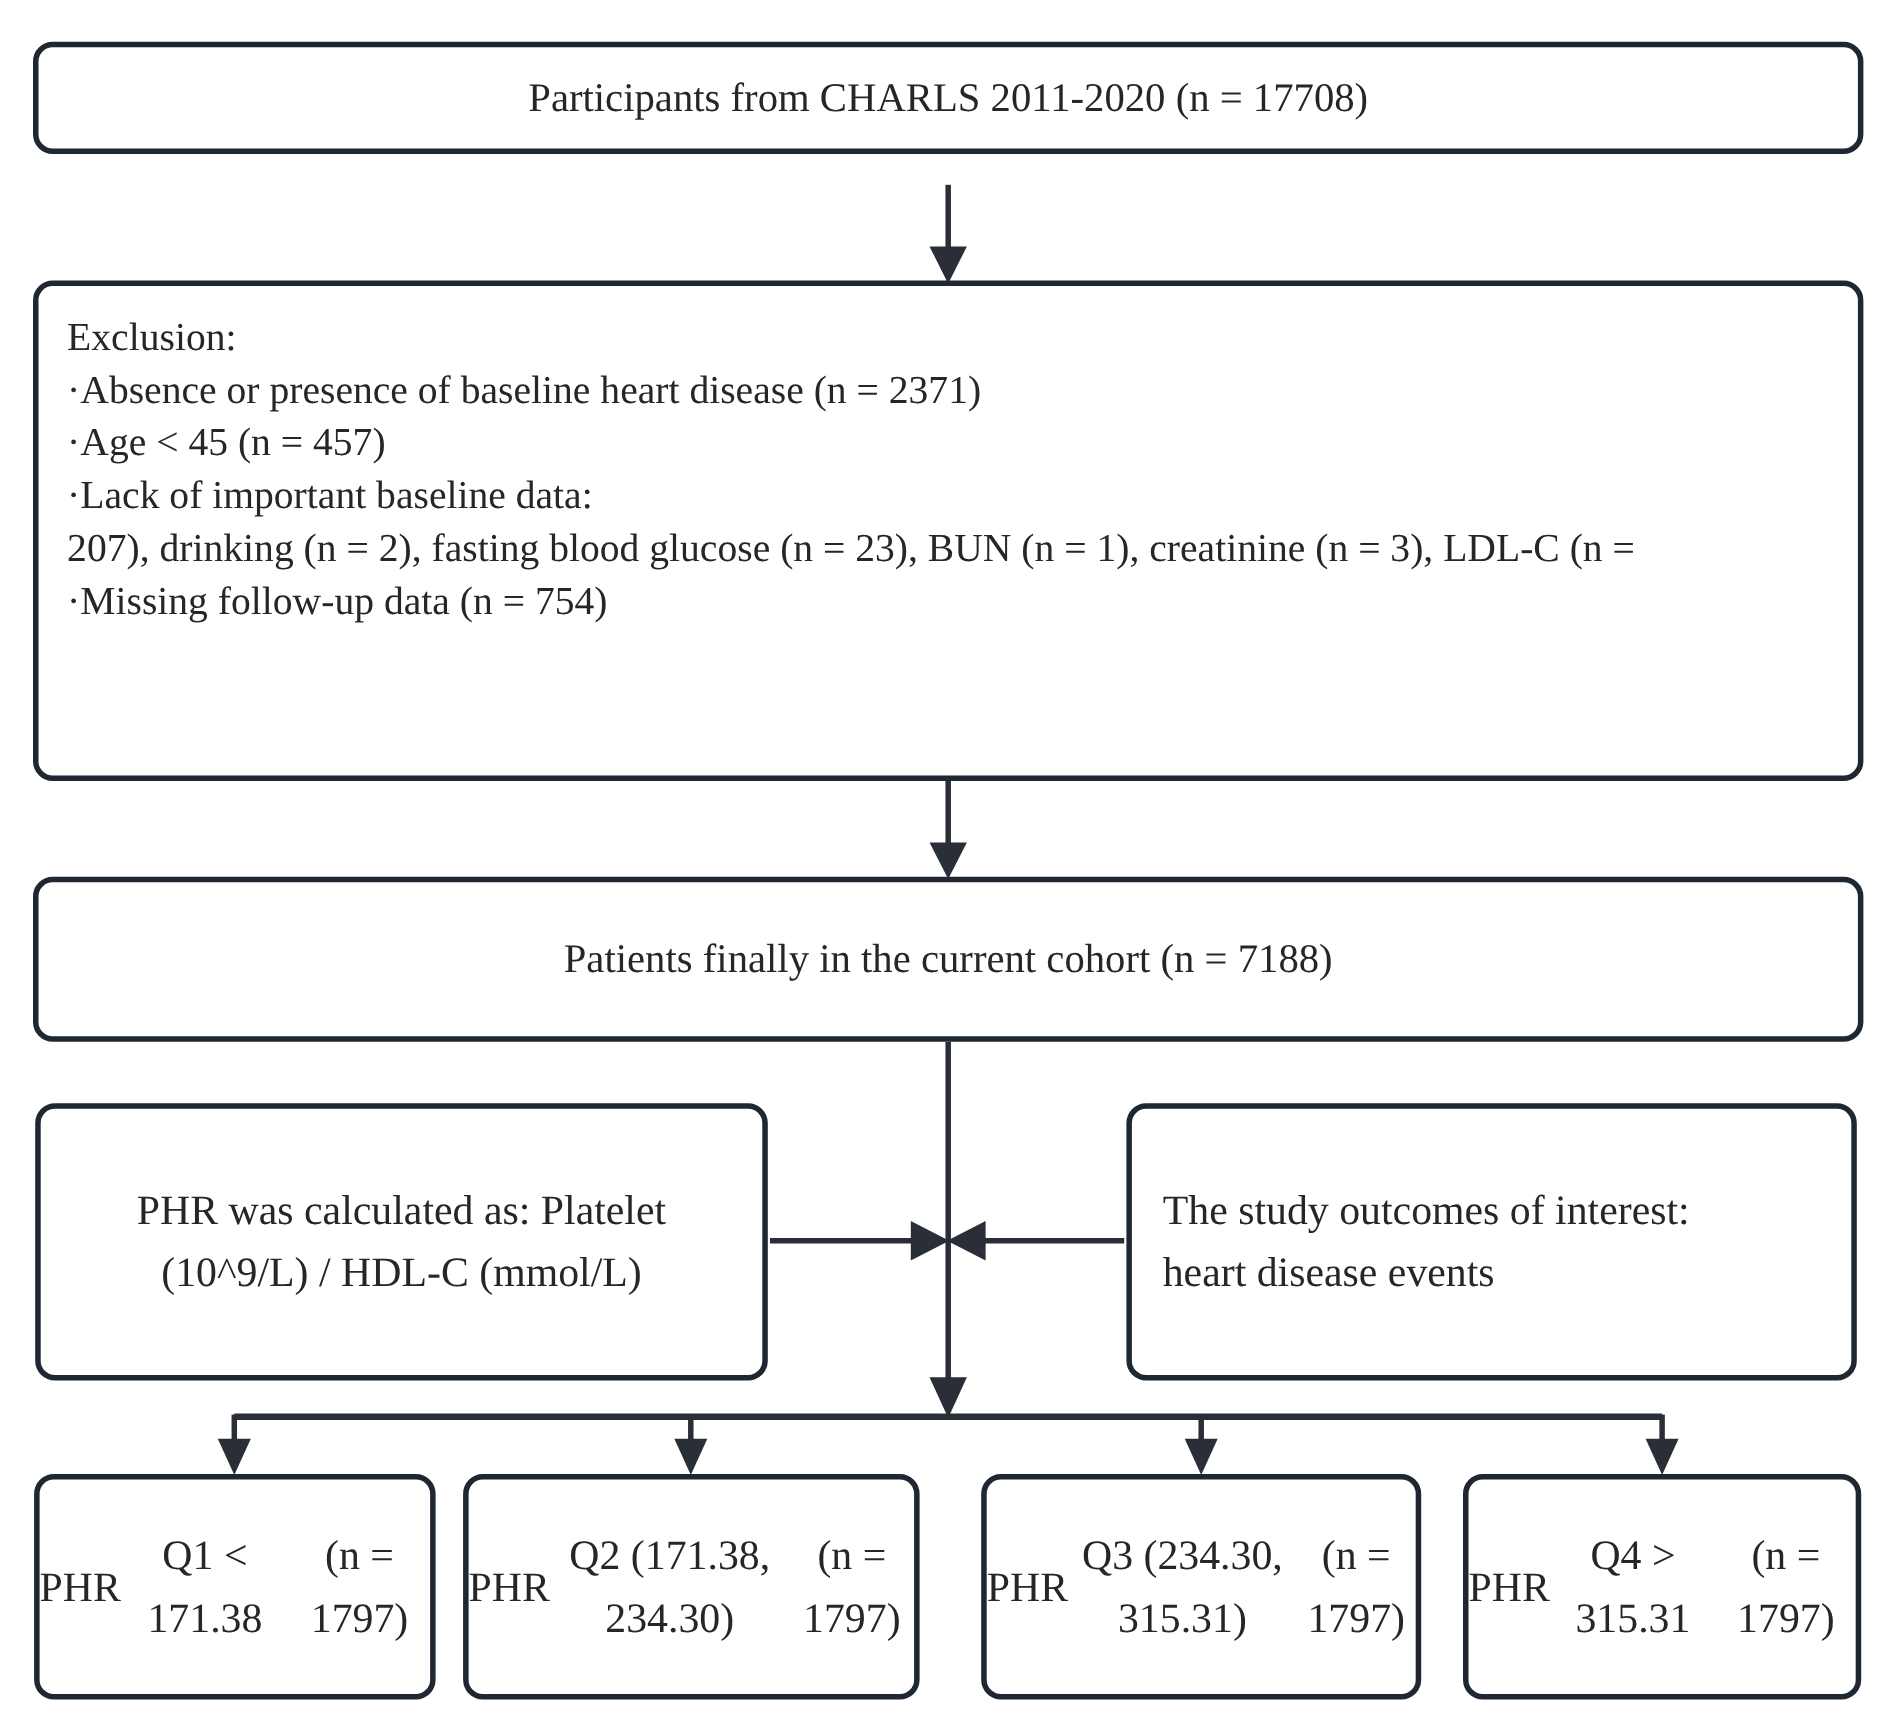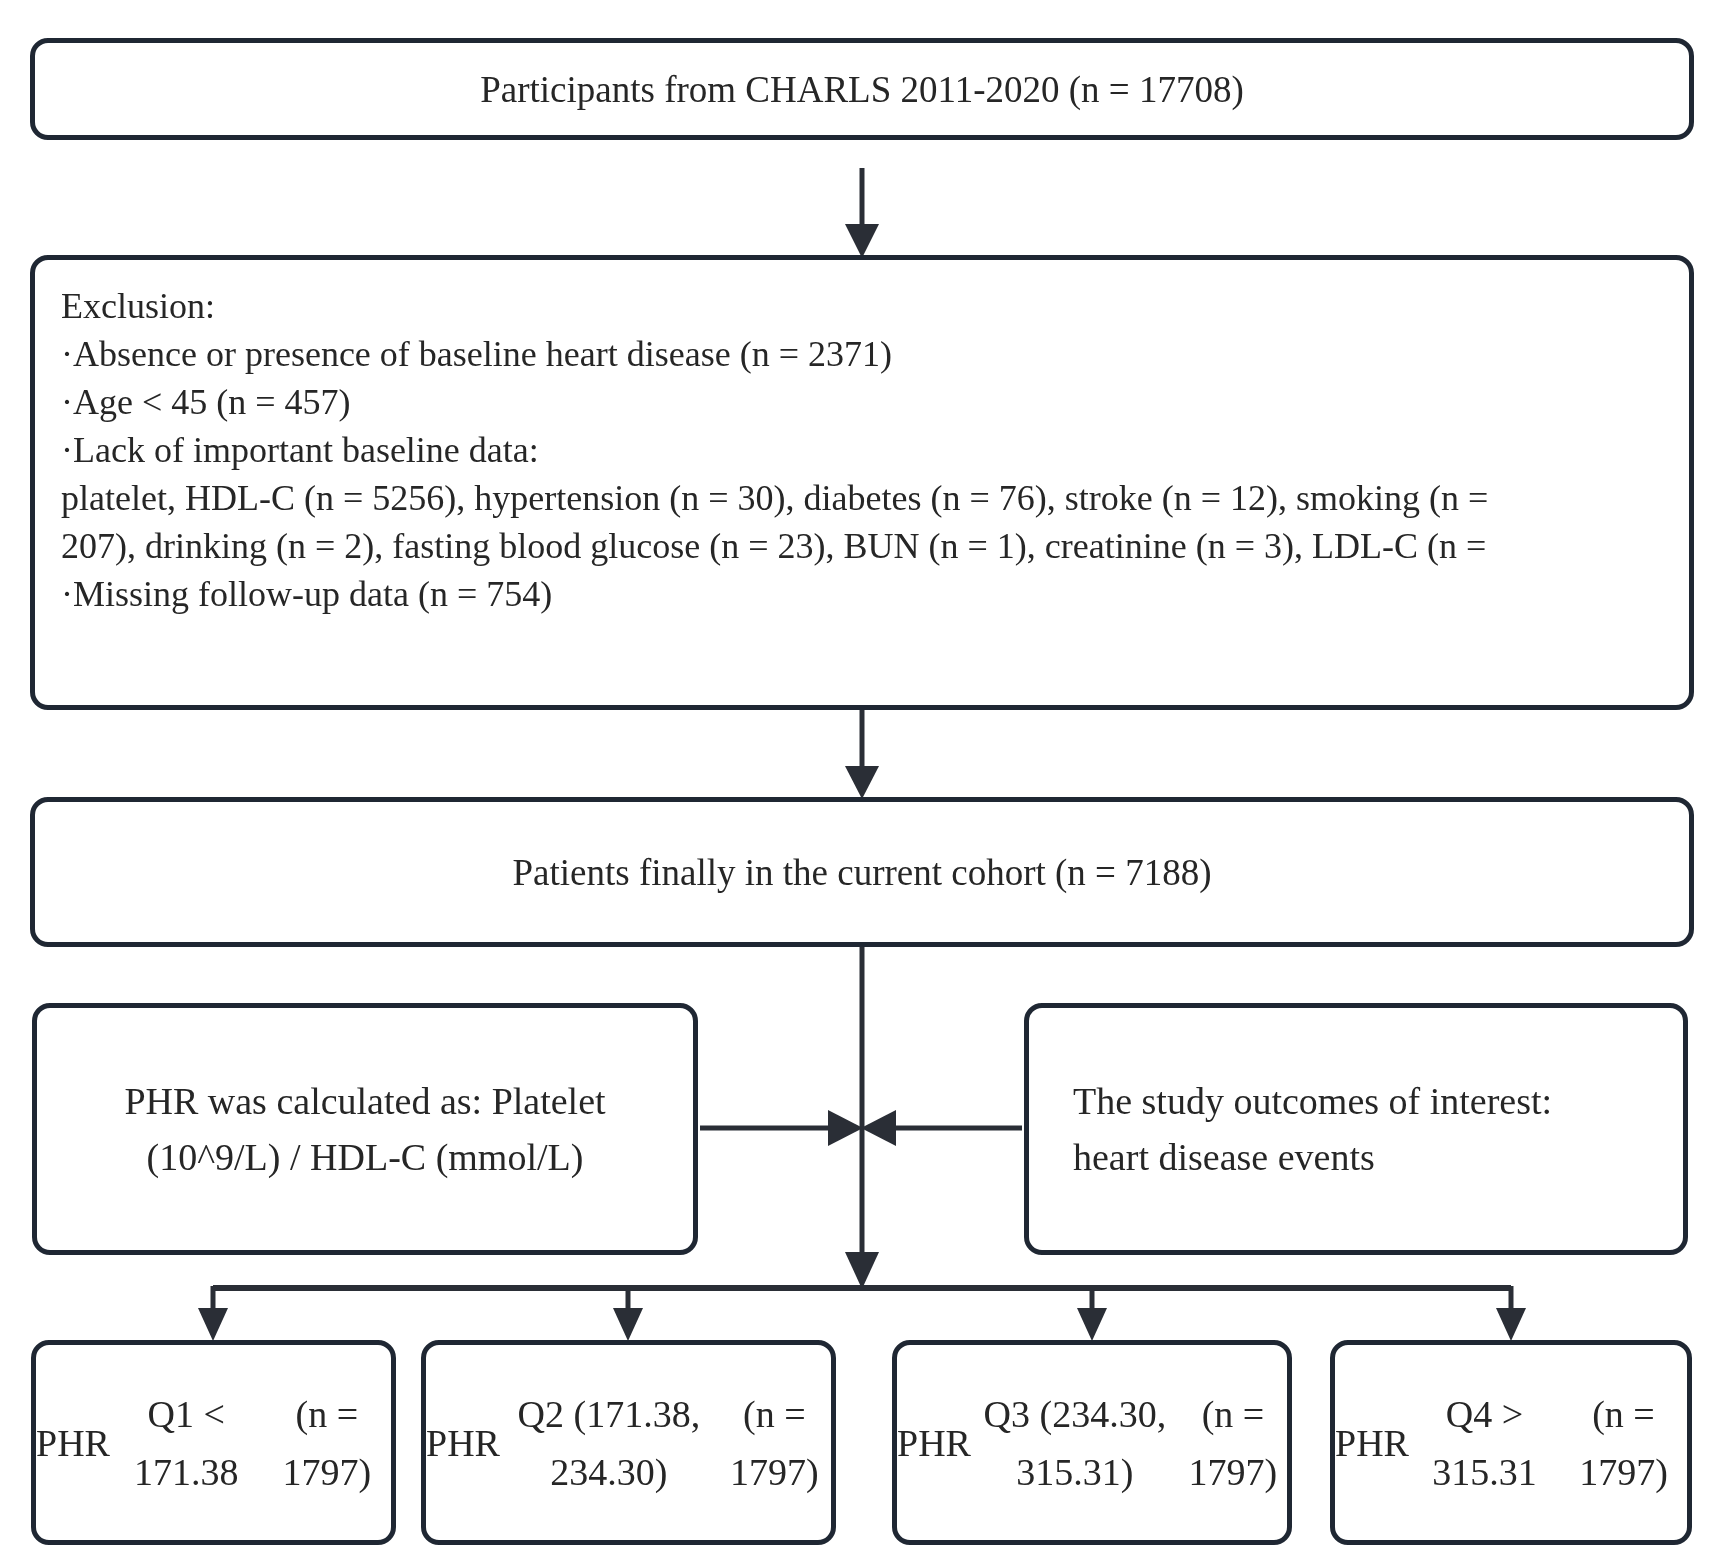--- a/index.html
+++ b/index.html
@@ -38,21 +38,21 @@
     font-size:36px;
     line-height:48px;
     text-align:left;
   }
   .mid-box{
     display:flex;flex-direction:column;justify-content:center;
     font-size:38px;
     line-height:56px;
   }
   .mid-box.centered{align-items:center;text-align:center;}
-  .mid-box.left-text{align-items:flex-start;text-align:left;padding-left:44px;padding-right:10px;}
+  .mid-box.left-text{align-items:flex-start;text-align:left;padding-left:28px;padding-right:10px;}
   .q-box{
     display:flex;justify-content:center;align-items:center;
     text-align:center;
     font-size:38px;
     line-height:58px;
   }
 </style>
 </head>
 <body>
 
@@ -107,21 +107,20 @@
 
   <div class="box center-box" style="left:30px;top:38px;width:1664px;height:102px;">
     <span>Participants from CHARLS 2011-2020 (n = 17708)</span>
   </div>
 
   <div class="box exclusion" style="left:30px;top:255px;width:1664px;height:455px;">
     <div>Exclusion:</div>
     <div>·Absence or presence of baseline heart disease (n = 2371)</div>
     <div>·Age &lt; 45 (n = 457)</div>
     <div>·Lack of important baseline data:</div>
-    <div>platelet, HDL-C (n = 5256), hypertension (n = 30), diabetes (n = 76), stroke (n = 12), smoking (n =</div>
     <div>207), drinking (n = 2), fasting blood glucose (n = 23), BUN (n = 1), creatinine (n = 3), LDL-C (n =</div>
     <div>·Missing follow-up data (n = 754)</div>
   </div>
 
   <div class="box center-box" style="left:30px;top:797px;width:1664px;height:150px;">
     <span>Patients finally in the current cohort (n = 7188)</span>
   </div>
 
   <div class="box mid-box centered" style="left:32px;top:1003px;width:666px;height:252px;justify-content:center;">
     <div>PHR was calculated as: Platelet</div>

